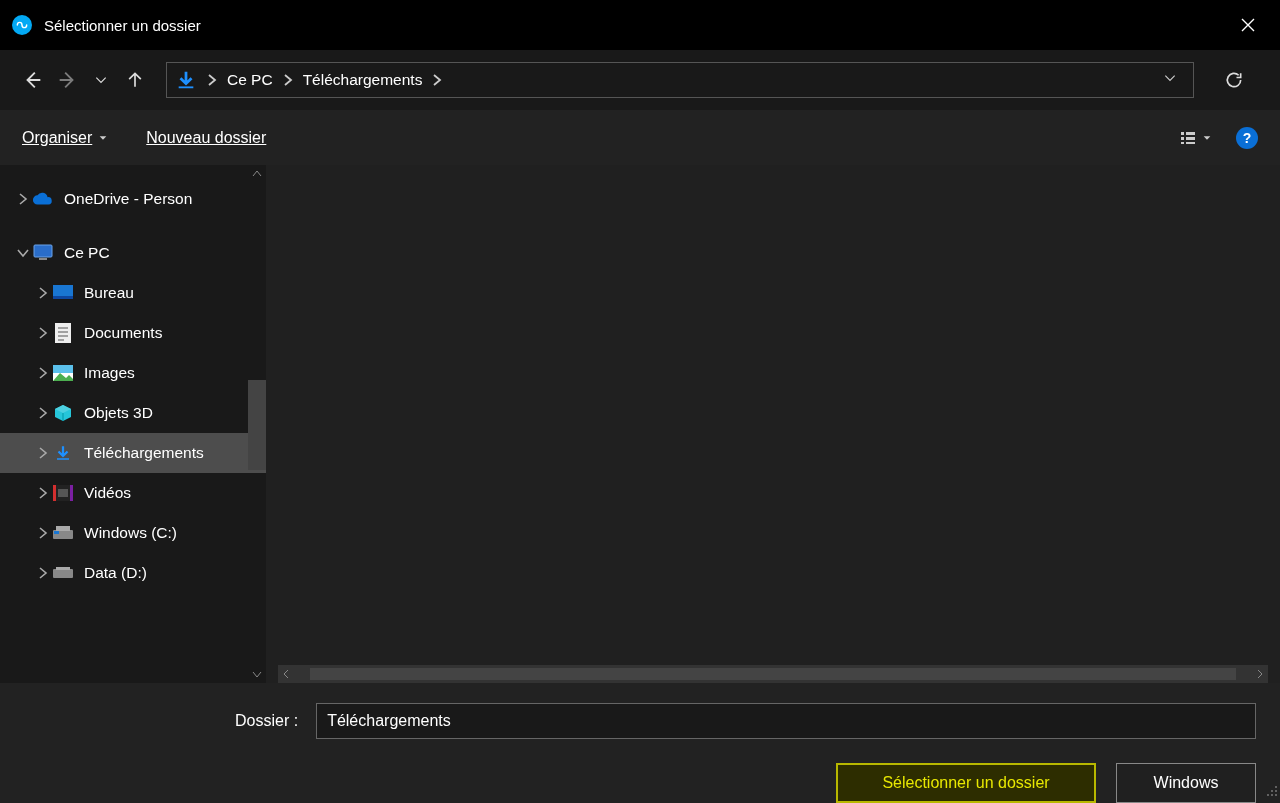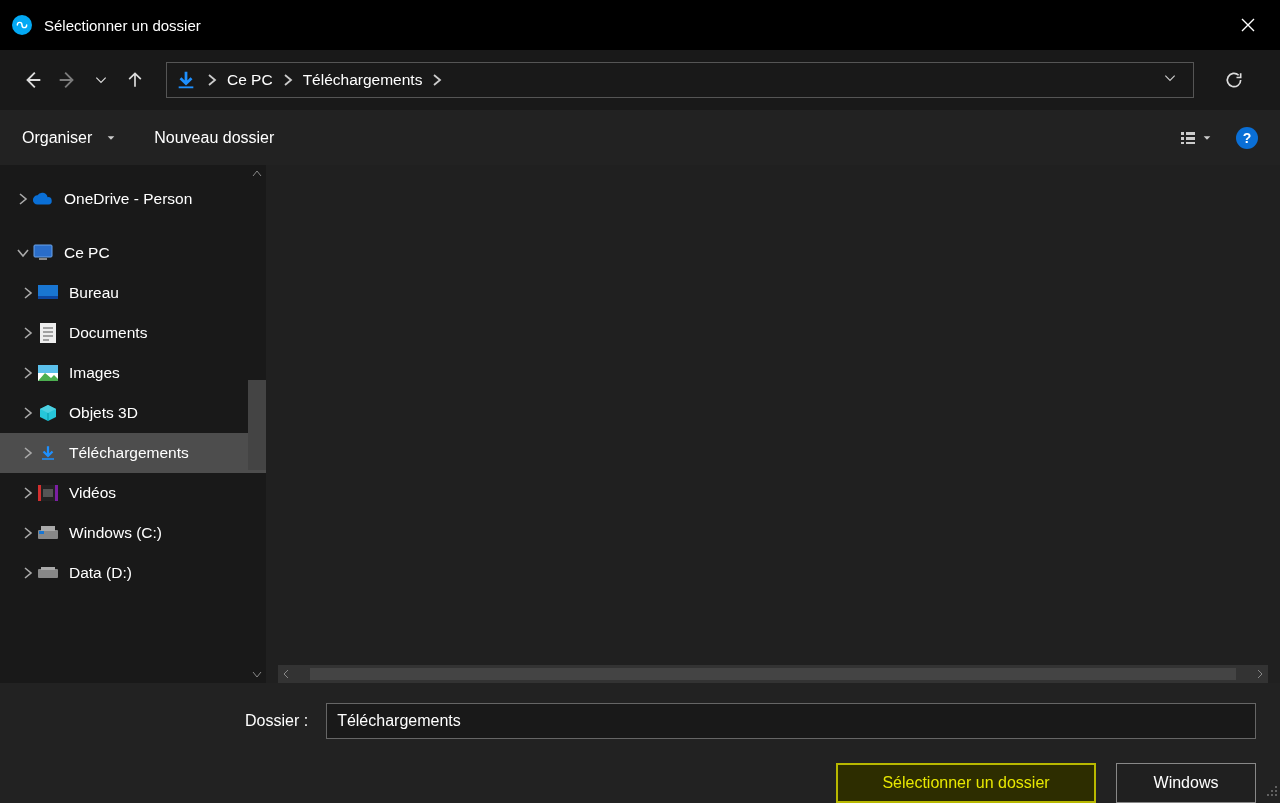--- a/index.html
+++ b/index.html
@@ -24,47 +24,47 @@
 .crumb-sep svg { stroke: #ccc; }
 .address-spacer { flex: 1; }
 .addr-drop { padding: 0 8px; }
 .refresh-btn { width: 40px; height: 36px; display: flex; align-items: center; justify-content: center; cursor: pointer; margin-right: 8px; }
 .search-bar { width: 340px; height: 36px; border: 1px solid #555; background: #191919; display: flex; align-items: center; padding: 0 10px; }
 .search-bar input { flex: 1; background: transparent; border: none; color: #999; font-size: 15px; outline: none; }
 .search-bar .search-ico { display: flex; }
 
 
 .toolbar { height: 55px; background: #222; display: flex; align-items: center; padding: 0 22px; }
-.tool-item { font-size: 16px; color: #fff; margin-right: 38px; cursor: pointer; display: flex; align-items: center; gap: 14px; }
+.tool-item { font-size: 16px; color: #fff; margin-right: 38px; cursor: pointer; display: flex; align-items: center; gap: 6px; text-decoration: underline; }
 .tool-spacer { flex: 1; }
 .view-btn { width: 40px; height: 32px; display: flex; align-items: center; justify-content: center; cursor: pointer; gap: 6px; margin-right: 20px; }
 .help-btn { width: 22px; height: 22px; background: #0a6fd6; border-radius: 50%; display: flex; align-items: center; justify-content: center; font-size: 14px; color: #fff; font-weight: bold; cursor: pointer; }
 
 
 .main { display: flex; height: calc(803px - 50px - 60px - 55px - 120px); background: #86efac; }
 .sidebar { width: 266px; background: #191919; overflow-y: auto; position: relative; padding-top: 14px; }
 .content { flex: 1; background: #202020; position: relative; }
 .content .hscroll { position: absolute; bottom: 0; left: 12px; right: 12px; height: 18px; background: #333; display: flex; align-items: center; }
 .content .hscroll .thumb { flex: 1; height: 12px; background: #444; margin: 0 16px; }
 .content .hscroll .harrow { width: 16px; display: flex; align-items: center; justify-content: center; }
 
 
 .tree-row { height: 40px; display: flex; align-items: center; font-size: 15.5px; color: #fff; cursor: pointer; white-space: nowrap; overflow: hidden; }
 .tree-row.selected { background: #4d4d4d; }
 .tree-row .chev { width: 18px; display: flex; align-items: center; justify-content: center; }
 .tree-row .chev svg { stroke: #aaa; }
 .tree-row .icon { width: 22px; height: 22px; margin-right: 10px; display: flex; align-items: center; justify-content: center; }
 .tree-row.depth-0 { padding-left: 14px; }
-.tree-row.depth-1 { padding-left: 19px; }
+.tree-row.depth-1 { padding-left: 34px; }
 .sidebar .scrollbar { position: absolute; right: 0; top: 0; width: 18px; height: 100%; }
 .sidebar .scrollbar .up, .sidebar .scrollbar .down { height: 18px; display: flex; align-items: center; justify-content: center; }
 .sidebar .scrollbar .thumb { position: absolute; right: 0; width: 18px; background: #444; height: 90px; top: 215px; }
 
 
-.footer { height: 120px; background: #222; padding: 20px 24px 10px 30px; }
+.footer { height: 120px; background: #222; padding: 20px 24px 10px 20px; }
 .folder-row { display: flex; align-items: center; margin-bottom: 24px; }
 .folder-label { font-size: 16px; color: #fff; margin-right: 10px; white-space: nowrap; }
 .folder-input { flex: 1; height: 36px; border: 1px solid #666; background: #191919; color: #fff; font-size: 16px; padding: 0 10px; margin-left: 8px; }
 .btn-row { display: flex; justify-content: flex-end; gap: 20px; align-items: center; }
 .btn { height: 40px; padding: 0 22px; font-size: 16px; border: 1px solid #888; background: #202020; color: #fff; cursor: pointer; display: flex; align-items: center; justify-content: center; }
 .btn.primary { border: 2px solid #b8b800; background: #2d2d00; color: #e8e800; min-width: 260px; }
 .btn.secondary { min-width: 140px; }
 .resize-grip { position: absolute; right: 2px; bottom: 2px; }
 
 .spacer-left { width: 280px; }

